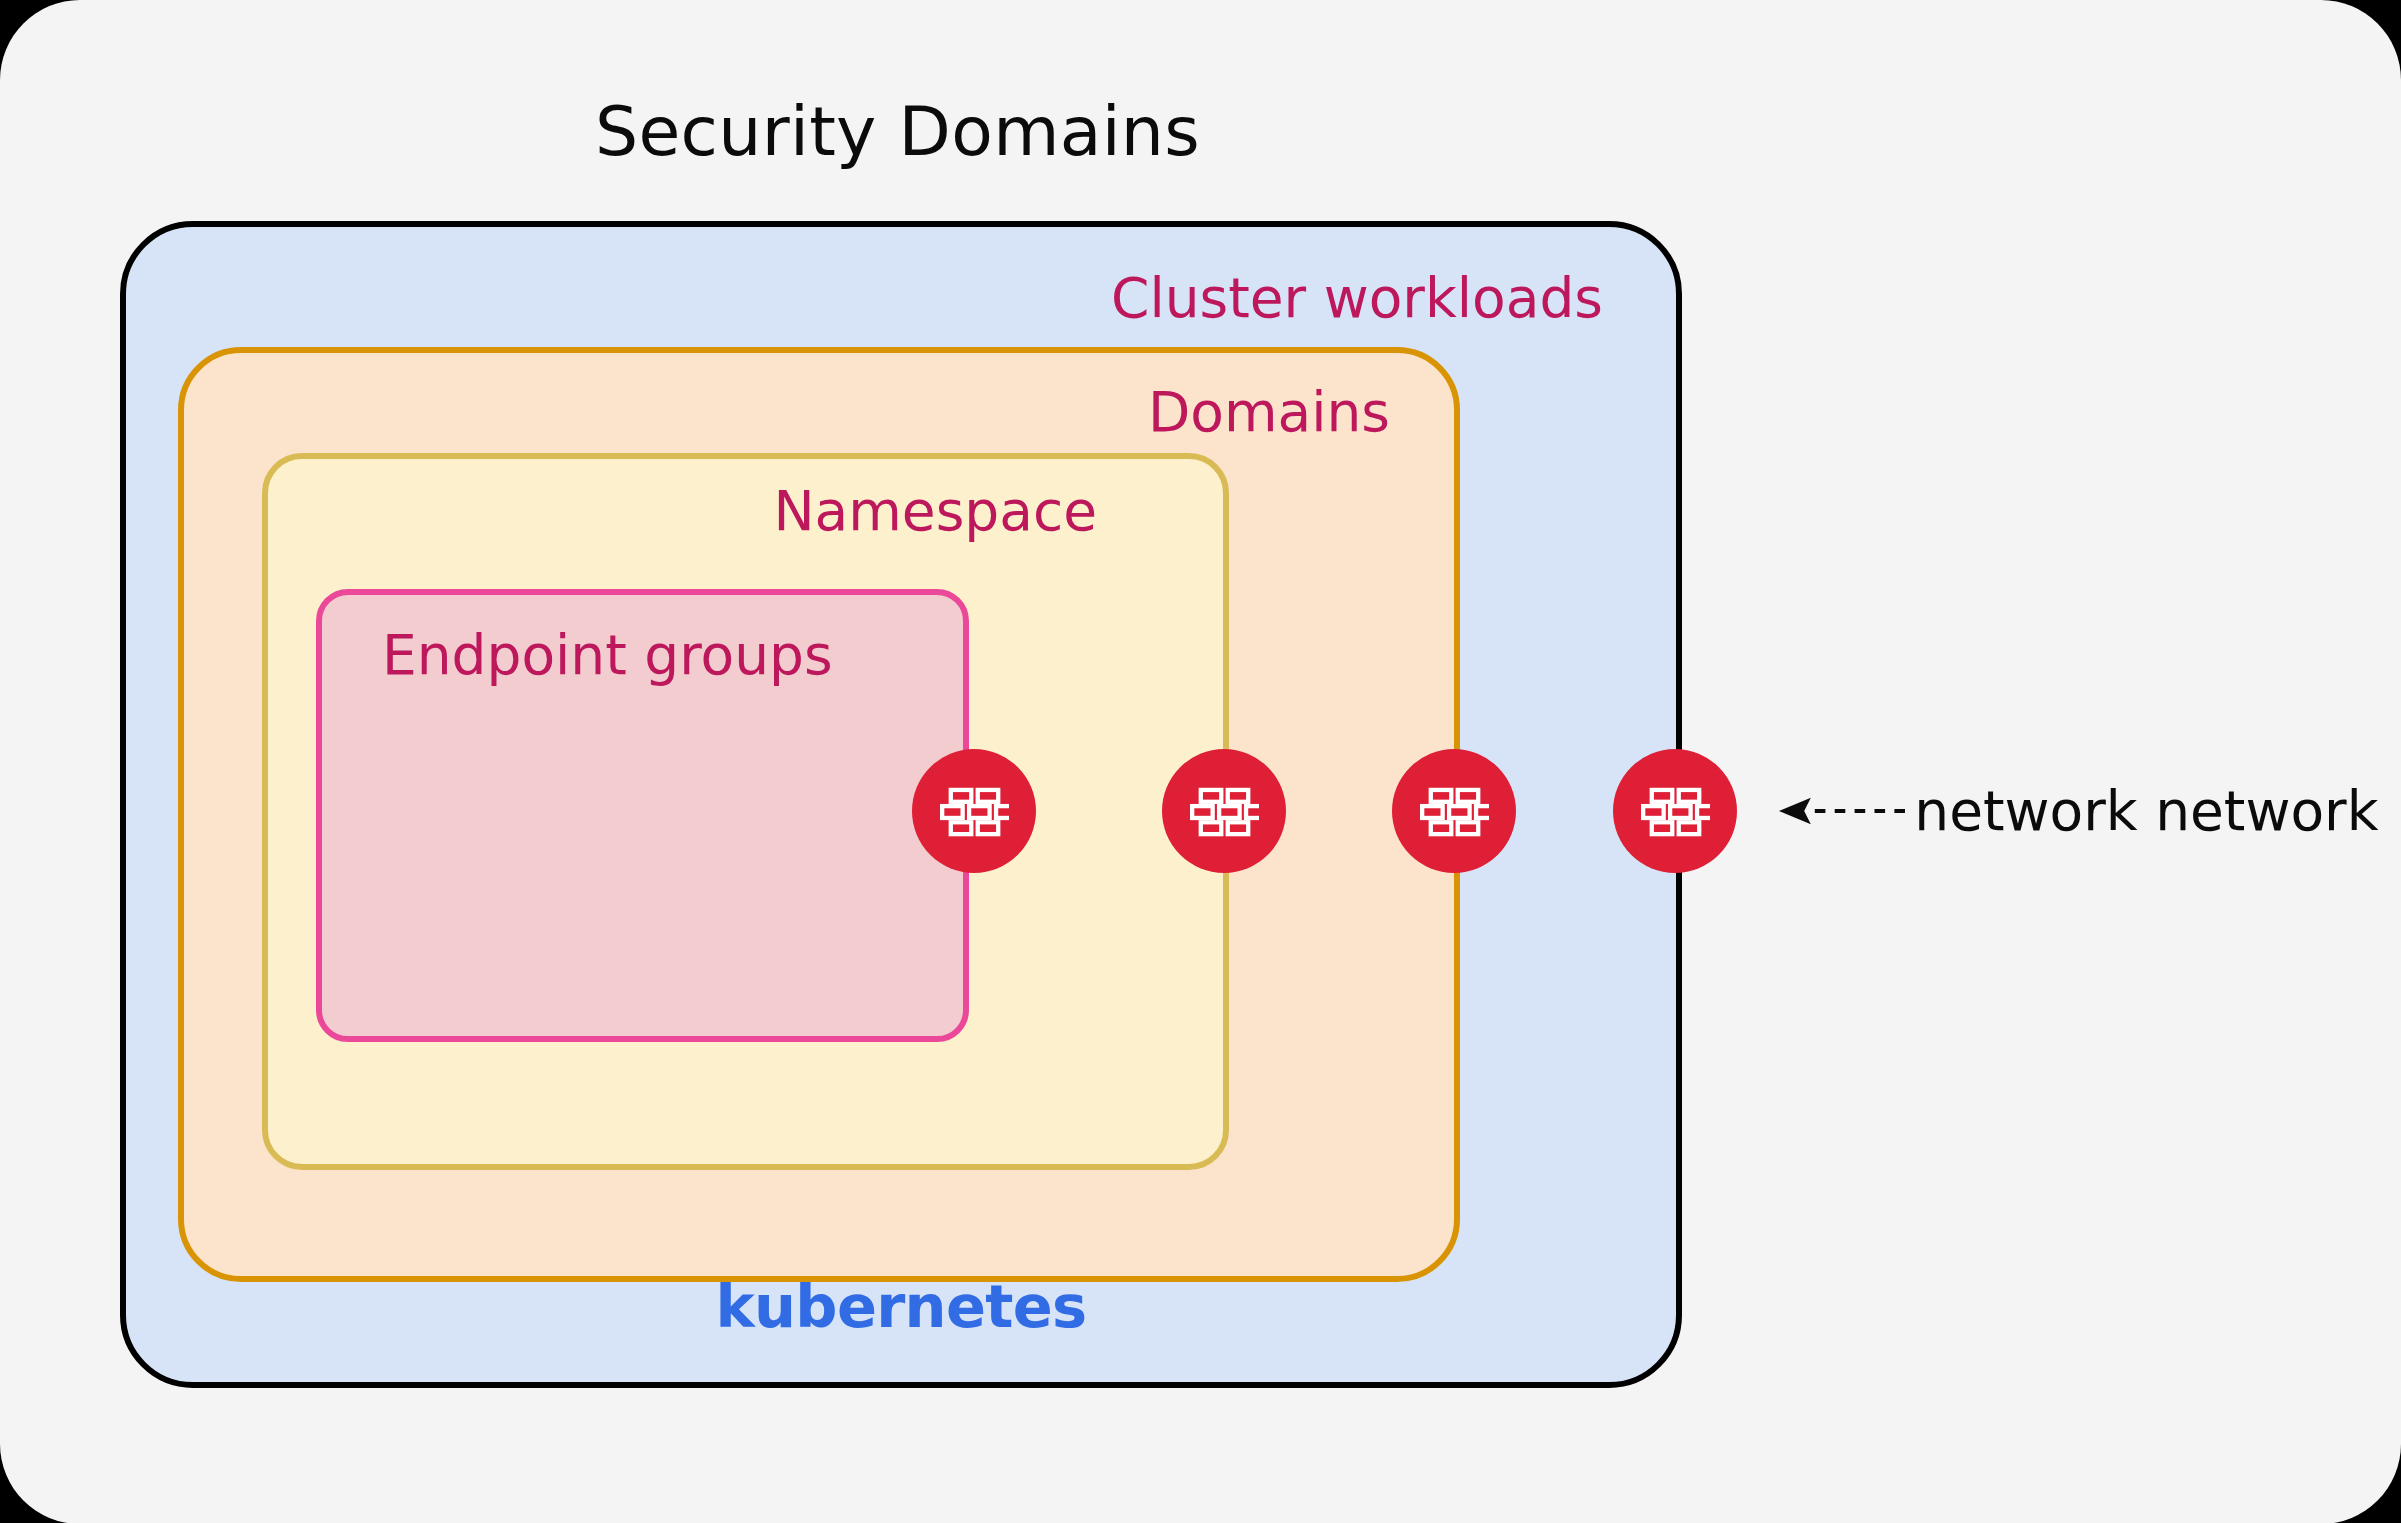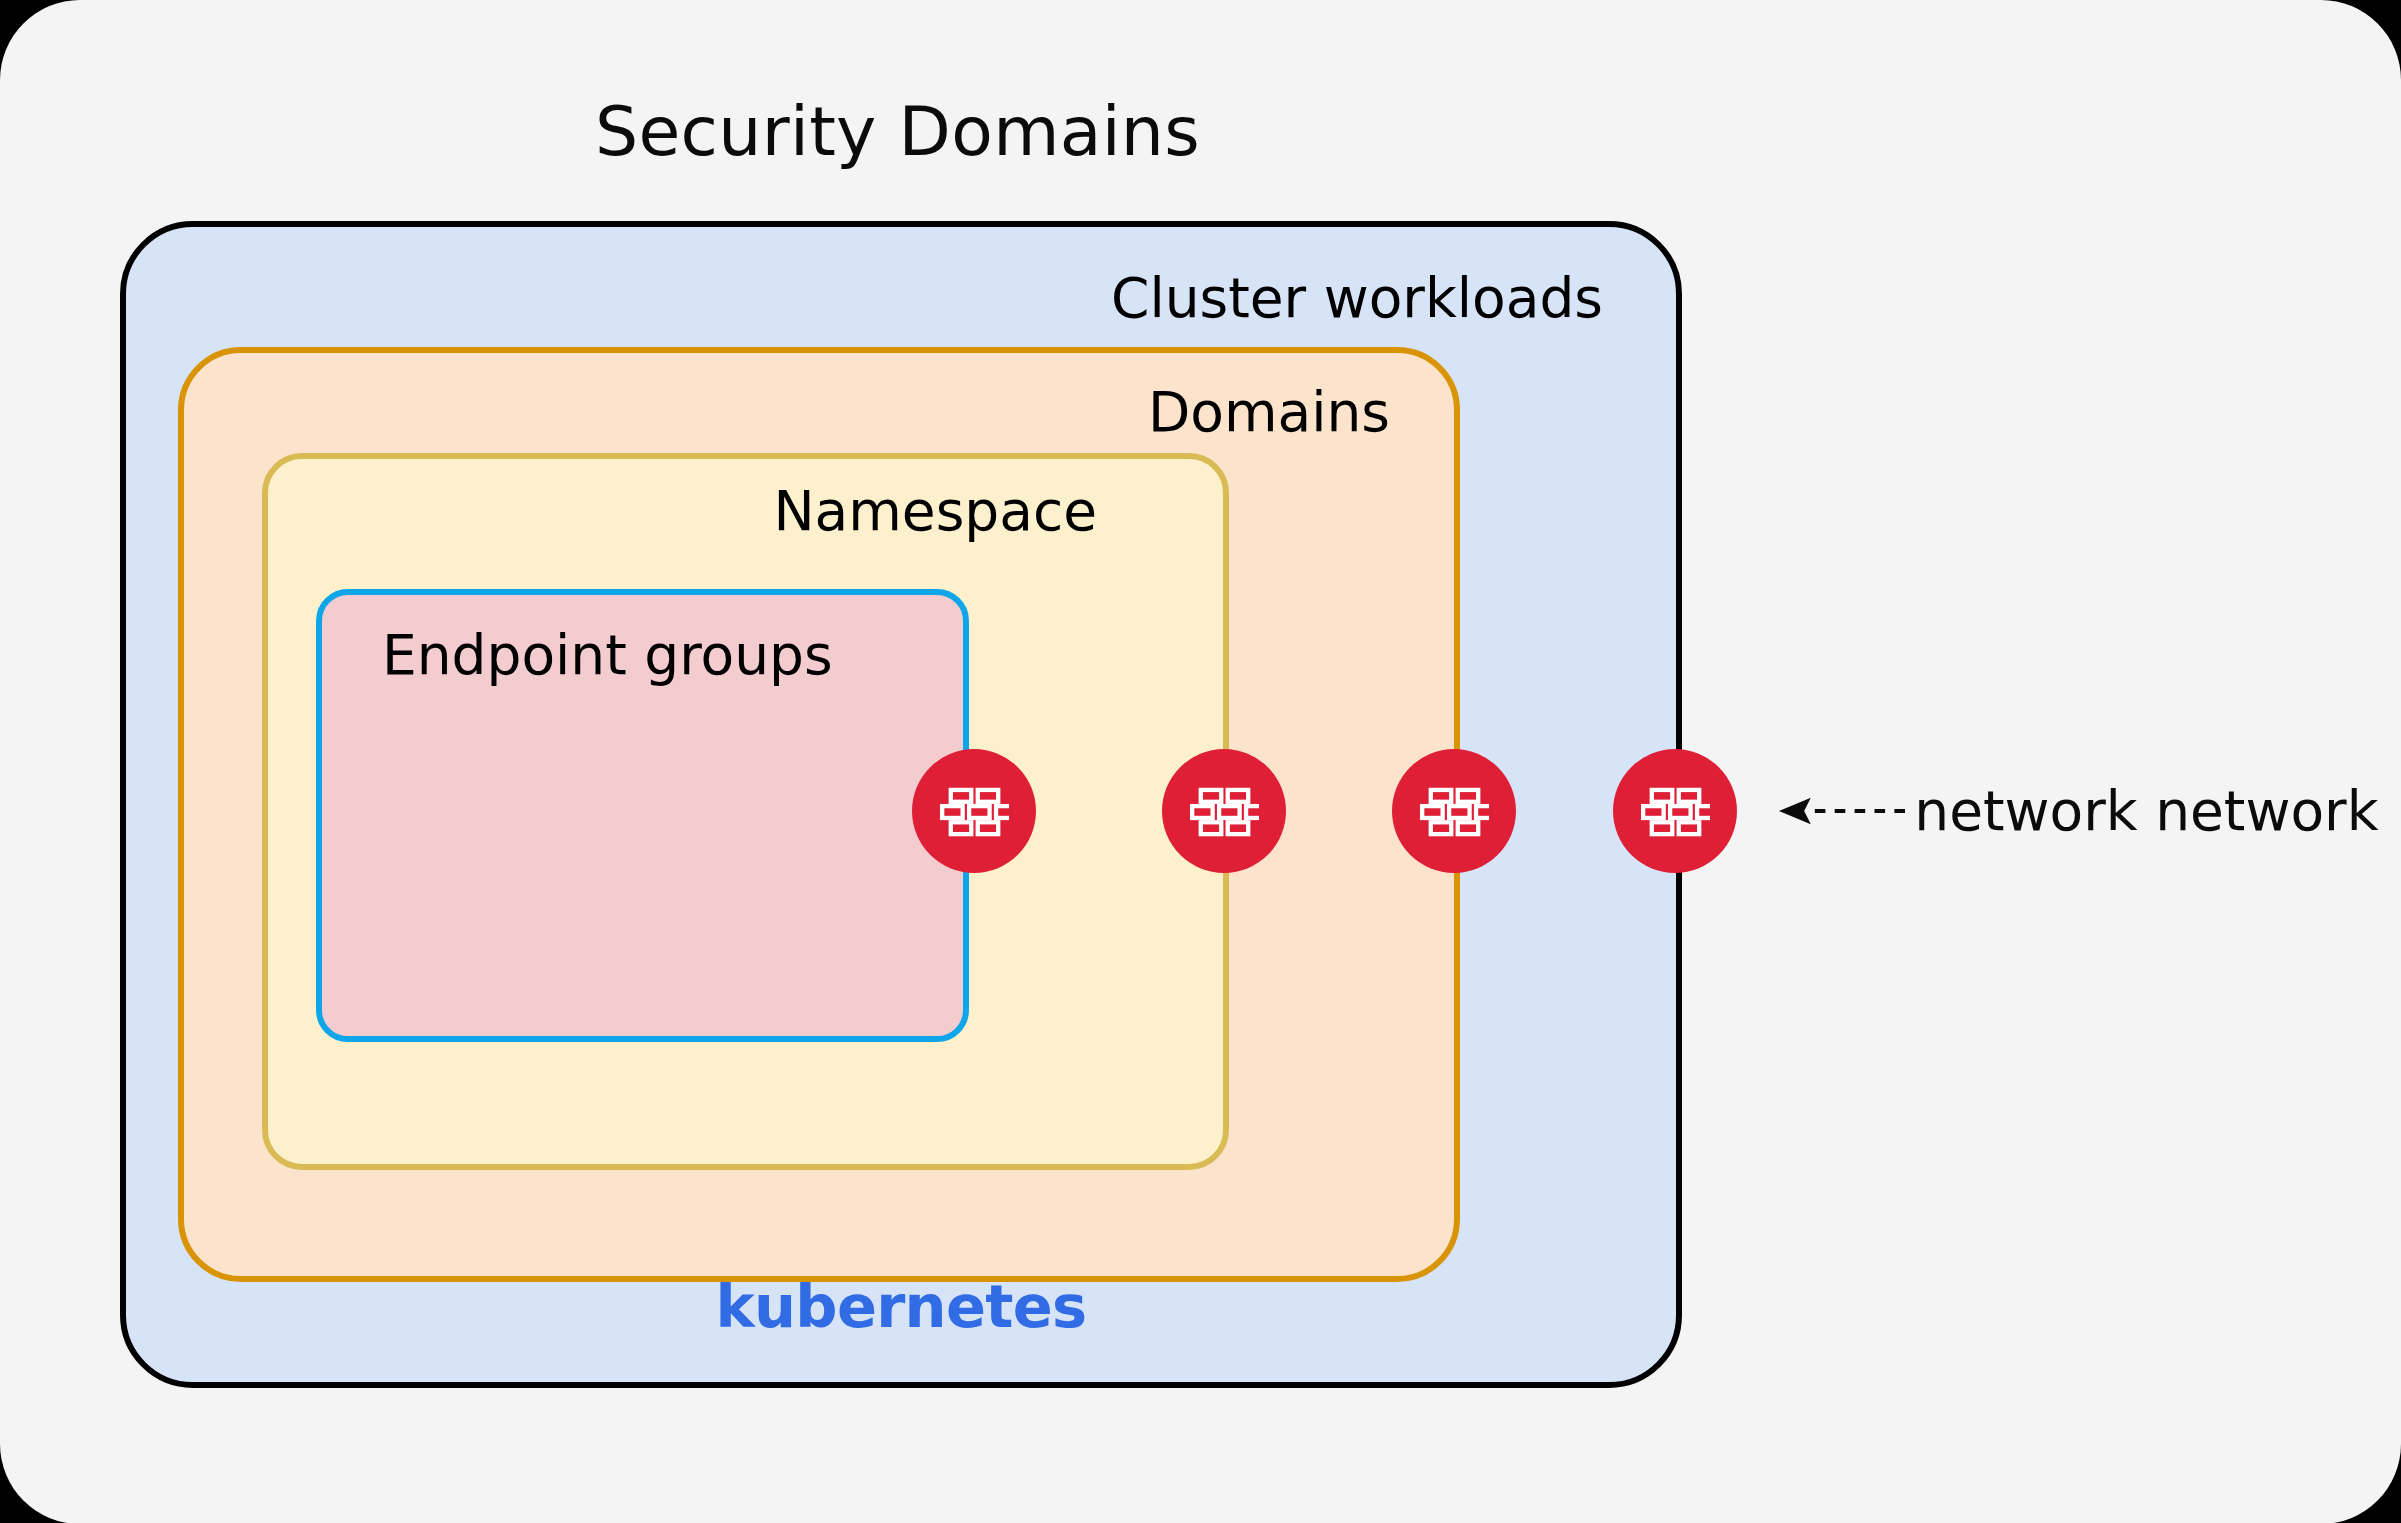--- a/index.html
+++ b/index.html
@@ -49,21 +49,21 @@
   }
 
   
   .box {
     position: absolute;
     box-sizing: border-box;
   }
   .box-label {
     position: absolute;
     white-space: nowrap;
-    color: #000000;
+    color: #be185d;
     font-size: 55px;
   }
 
   
   .box-cluster {
     left: 120px;
     top: 221px;
     width: 1562px;
     height: 1167px;
     background: #d7e4f8;
@@ -116,21 +116,21 @@
     top: 20px;
   }
 
   
   .box-endpoints {
     left: 316px;
     top: 589px;
     width: 653px;
     height: 453px;
     background: #f3ccd0;
-    border: 6px solid #0ea5e9;
+    border: 6px solid #ec4899;
     border-radius: 32px;
   }
   .label-endpoints {
     left: 60px;
     top: 28px;
   }
 
   
   .fw-circle {
     position: absolute;

